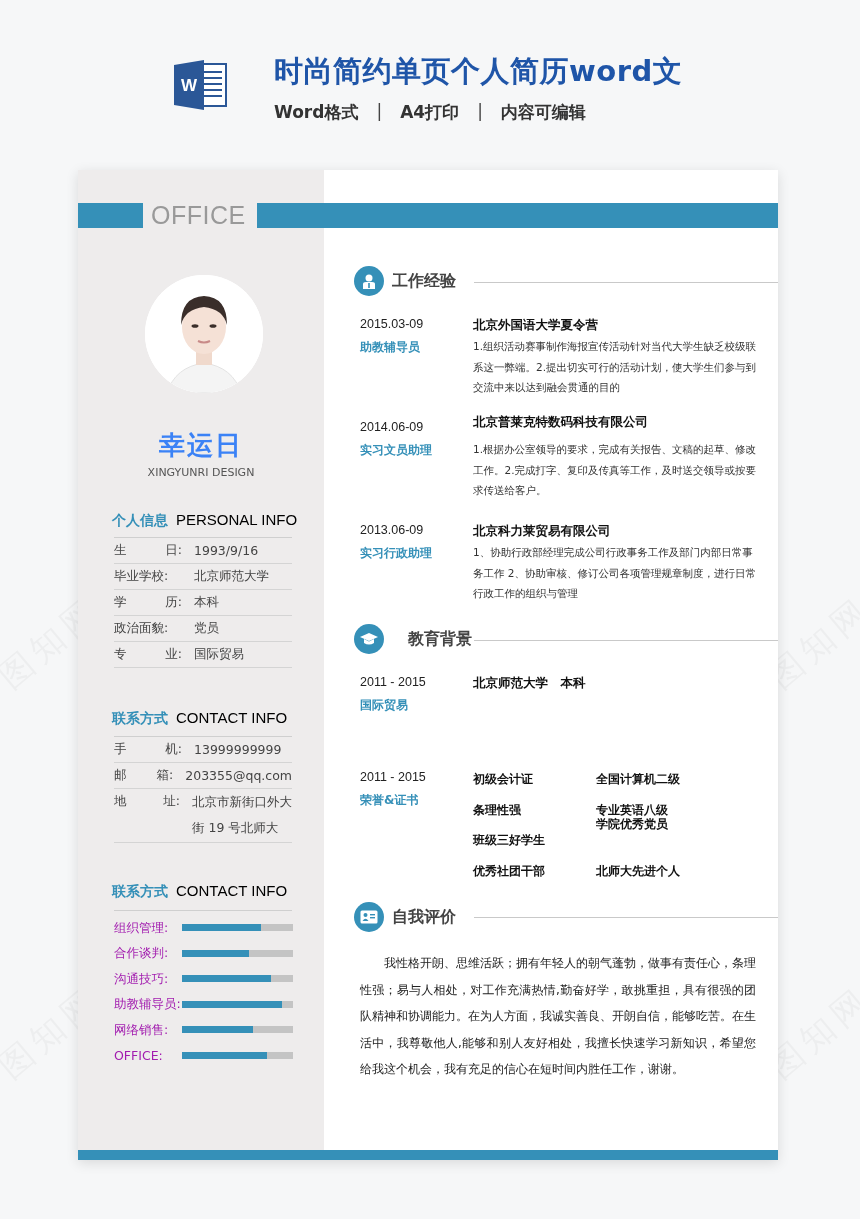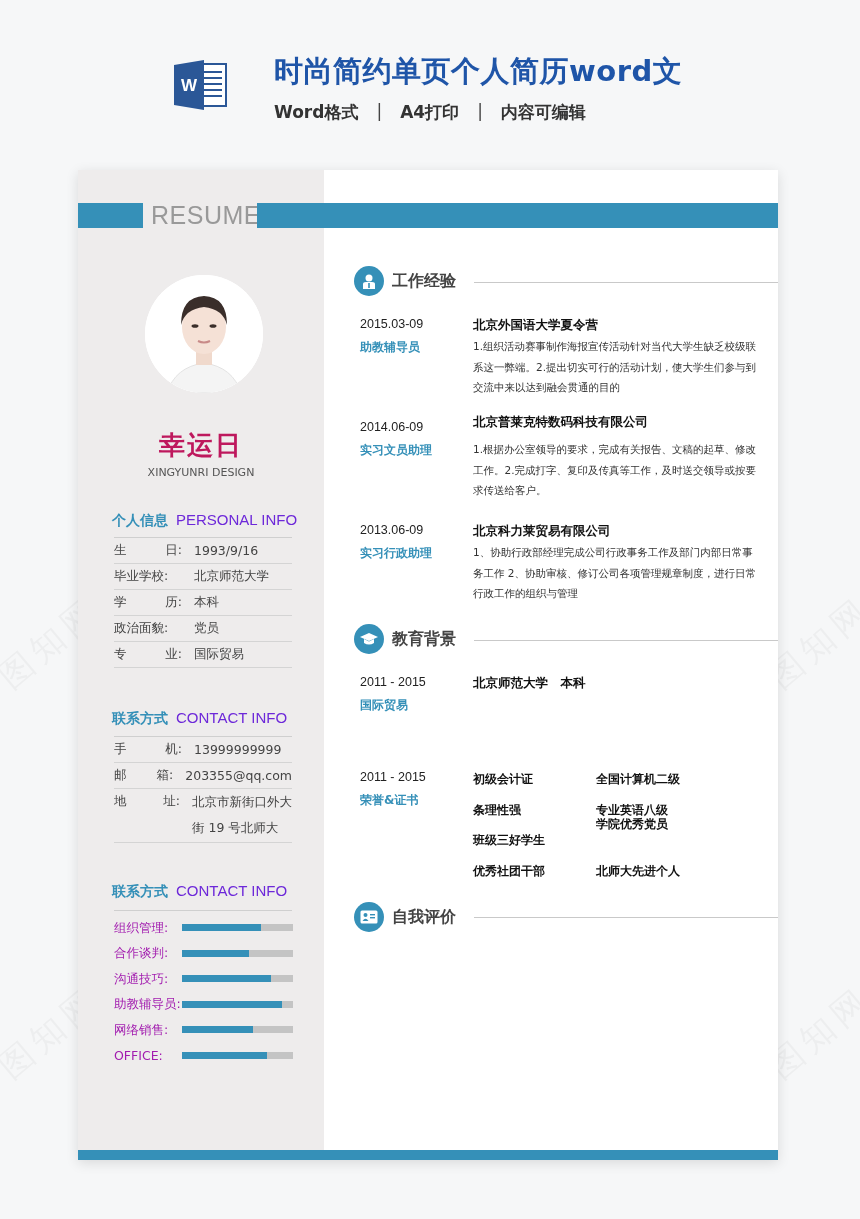--- a/index.html
+++ b/index.html
@@ -16,26 +16,26 @@
   .page { position: absolute; left: 78px; top: 170px; width: 700px; height: 990px; background: #fff; box-shadow: 0 3px 12px rgba(0,0,0,0.12); }
   .left { position: absolute; left: 0; top: 0; width: 246px; height: 980px; background: #eeecec; }
   .bottom-bar { position: absolute; left: 0; bottom: 0; width: 700px; height: 10px; background: #3590b8; }
 
   .resume-bar-l { position: absolute; left: 0; top: 33px; width: 65px; height: 25px; background: #3590b8; }
   .resume-text { position: absolute; left: 73px; top: 31px; font-family: "Liberation Sans", sans-serif; font-size: 25px; color: #999; letter-spacing: 0.5px; }
   .resume-bar-r { position: absolute; left: 179px; top: 33px; width: 521px; height: 25px; background: #3590b8; }
 
   .photo { position: absolute; left: 67px; top: 105px; width: 118px; height: 118px; border-radius: 50%; background: #fff; overflow: hidden; }
 
-  .name { position: absolute; left: 0; width: 246px; top: 258px; text-align: center; font-size: 26px; font-weight: bold; color: #be185d; letter-spacing: 2px; }
+  .name { position: absolute; left: 0; width: 246px; top: 258px; text-align: center; font-size: 26px; font-weight: bold; color: #3b82f6; letter-spacing: 2px; }
   .name-en { position: absolute; left: 0; width: 246px; top: 296px; text-align: center; font-size: 11px; color: #555; }
 
   .sec-title { position: absolute; left: 34px; font-size: 14px; white-space: nowrap; }
   .sec-title .cn { font-weight: bold; color: #3590b8; margin-right: 8px; }
-  .sec-title .en { color: #6d28d9; font-family: "Liberation Sans", sans-serif; font-size: 15px; }
+  .sec-title .en { color: #000000; font-family: "Liberation Sans", sans-serif; font-size: 15px; }
   .sec-line { position: absolute; left: 36px; width: 178px; height: 1px; background: #cfcfcf; }
 
   .info-row { position: absolute; left: 36px; width: 178px; height: 26px; border-bottom: 1px solid #d4d4d4; font-size: 12.5px; color: #444; display: flex; align-items: center; }
   .info-row .k { width: 80px; display: flex; justify-content: space-between; padding-right: 12px; }
   .info-row .v { flex: 1; white-space: nowrap; }
 
   .skill-row { position: absolute; left: 36px; width: 180px; height: 20px; display: flex; align-items: center; font-size: 12.5px; color: #a21caf; }
   .skill-row .k { width: 68px; white-space: nowrap; }
   .skill-track { position: absolute; left: 68px; top: 6px; width: 111px; height: 7px; background: #c4c4c4; }
   .skill-fill { height: 100%; background: #3590b8; }
@@ -85,21 +85,21 @@
 <div class="wm" style="left:-10px;top:1010px;">图知网</div>
 <div class="wm" style="left:380px;top:620px;">图知网</div>
 <div class="wm" style="left:380px;top:1010px;">图知网</div>
 <div class="wm" style="left:760px;top:620px;">图知网</div>
 <div class="wm" style="left:760px;top:1010px;">图知网</div>
 
 <div class="page">
   <div class="left"></div>
 
   <div class="resume-bar-l"></div>
-  <div class="resume-text">RESUME</div>
+  <div class="resume-text">OFFICE</div>
   <div class="resume-bar-r"></div>
 
   <div class="photo">
     <svg width="118" height="118" viewBox="0 0 118 118">
       <rect width="118" height="118" fill="#fff"></rect>
       <path d="M22 118 Q30 92 59 88 Q88 92 96 118 Z" fill="#f4f4f4" stroke="#e2e2e2"></path>
       <rect x="51" y="70" width="16" height="20" fill="#f0d9cc"></rect>
       <ellipse cx="59" cy="52" rx="22" ry="27" fill="#f5e1d6"></ellipse>
       <path d="M36 50 Q36 22 59 21 Q82 22 82 50 Q78 34 59 32 Q40 34 36 50 Z" fill="#3a2e2a"></path>
       <ellipse cx="50" cy="51" rx="3.5" ry="1.8" fill="#3a2e2a"></ellipse>
@@ -240,21 +240,21 @@
       <div class="entry-date" style="top:250px;">2014.06-09</div>
        <div class="entry-role" style="top:272px;">实习文员助理</div>
        <div class="entry-org" style="top:244px;">北京普莱克特数码科技有限公司</div>
        <div class="entry-desc" style="top:269px;">1.根据办公室领导的要求，完成有关报告、文稿的起草、修改工作。2.完成打字、复印及传真等工作，及时送交领导或按要求传送给客户。</div>
       <div class="entry-date" style="top:353px;">2013.06-09</div>
        <div class="entry-role" style="top:375px;">实习行政助理</div>
        <div class="entry-org" style="top:353px;">北京科力莱贸易有限公司</div>
        <div class="entry-desc" style="top:372px;">1、协助行政部经理完成公司行政事务工作及部门内部日常事务工作 2、协助审核、修订公司各项管理规章制度，进行日常行政工作的组织与管理</div>
     </div>
 
-  <div class="r-head" style="top:454px;">
+  <div class="r-head" style="top:454px;gap:16px;">
     <div class="r-icon">
       <svg width="18" height="14" viewBox="0 0 18 14">
           <polygon points="9,1 18,5 9,9 0,5" fill="#fff"></polygon>
           <path d="M4 7 V11 Q9 14 14 11 V7 L9 9.5 Z" fill="#fff"></path>
         </svg>
     </div>
     <span class="r-head-title">教育背景</span>
   </div>
   <div class="r-line" style="top:470px;"></div>
 
@@ -281,15 +281,16 @@
           <rect x="0.5" y="0.5" width="17" height="13" rx="1.5" fill="#fff"></rect>
           <circle cx="5.5" cy="5" r="2" fill="#3590b8"></circle>
           <path d="M2.5 11 Q5.5 6.5 8.5 11 Z" fill="#3590b8"></path>
           <rect x="10" y="4" width="5" height="1.4" fill="#3590b8"></rect>
           <rect x="10" y="7" width="5" height="1.4" fill="#3590b8"></rect>
         </svg>
     </div>
     <span class="r-head-title">自我评价</span>
   </div>
   <div class="r-line" style="top:747px;"></div>
+  <div class="self-text">我性格开朗、思维活跃；拥有年轻人的朝气蓬勃，做事有责任心，条理性强；易与人相处，对工作充满热情,勤奋好学，敢挑重担，具有很强的团队精神和协调能力。在为人方面，我诚实善良、开朗自信，能够吃苦。在生活中，我尊敬他人,能够和别人友好相处，我擅长快速学习新知识，希望您给我这个机会，我有充足的信心在短时间内胜任工作，谢谢。</div>
 
   <div class="bottom-bar"></div>
 </div>
 
 </body></html>

